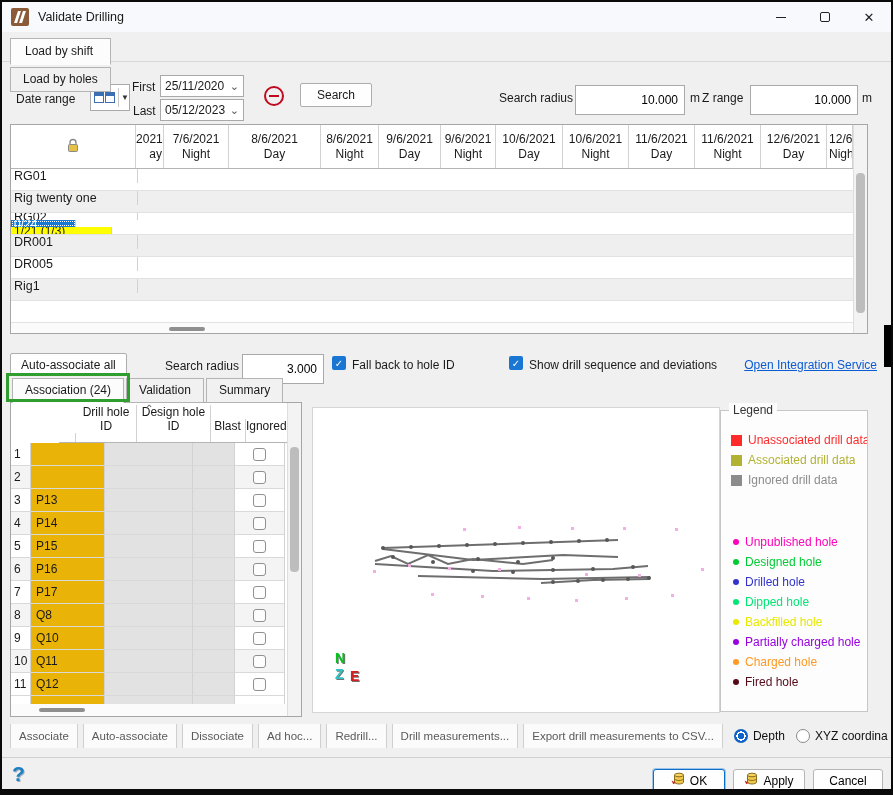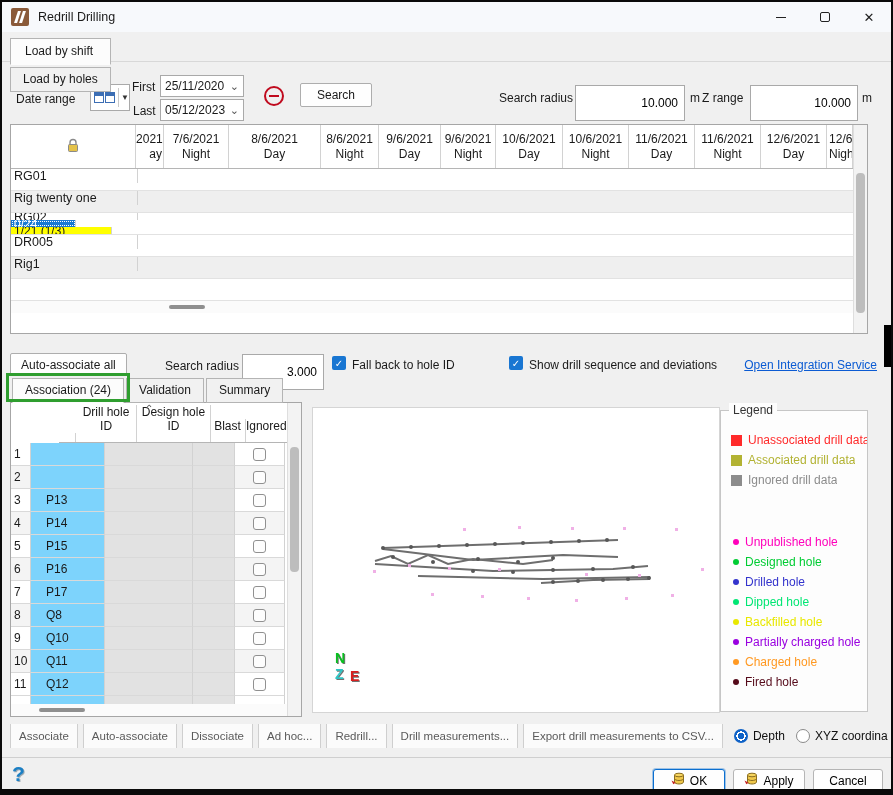--- a/index.html
+++ b/index.html
@@ -40,21 +40,21 @@
   .cal-arrow { font-size:8px; color:#333; }
   .datebox { position:absolute; width:84px; height:22px; background:#fff; border:1px solid #a9a9a9;
              display:flex; align-items:center; padding:0 4px; }
   .datebox .chev { margin-left:auto; color:#555; font-size:11px; line-height:10px; }
   .minus-ic { position:absolute; left:262px; top:84px; width:20px; height:20px; border-radius:50%;
               border:2.5px solid #c00a1e; }
   .minus-ic i { position:absolute; left:3px; right:3px; top:50%; height:2.5px; margin-top:-1.25px; background:#c00a1e; display:block; }
   .btn { background:#fefefe; border:1px solid #adadad; border-radius:2px; font-size:12px;
          font-family:"Liberation Sans",sans-serif; color:#1a1a1a; }
   .search-btn { position:absolute; left:298px; top:81px; width:72px; height:24px; }
-  .numbox { position:absolute; height:36px; background:#fff; border:1px solid #a9a9a9; text-align:right;
+  .numbox { position:absolute; height:30px; background:#fff; border:1px solid #a9a9a9; text-align:right;
             padding:0 6px; font-size:12px; font-family:"Liberation Sans",sans-serif; }
 
   
   .grid-wrap { position:absolute; left:8px; top:122px; width:858px; height:210px; background:#fff;
                border:1px solid #a6a6a6; display:flex; }
   .grid-main { width:844px; overflow:hidden; }
   .ghead-row { display:flex; height:44px; border-bottom:1px solid #b5b5b5; }
   .gname-h { width:127px; display:flex; align-items:center; justify-content:center; border-right:1px solid #d2d2d2; }
   .gcol { border-right:1px solid #d2d2d2; font-size:12px; display:flex; flex-direction:column;
           justify-content:center; text-align:center; overflow:hidden; white-space:nowrap; }
@@ -90,21 +90,21 @@
   .hole-wrap { position:absolute; left:8px; top:400px; width:292px; height:315px; background:#fff;
                border:1px solid #a6a6a6; display:flex; }
   .hole-main { width:276px; overflow:hidden; position:relative; }
   .collapse-ic { position:absolute; top:0px; left:134px; font-size:10px; color:#555; }
   .hhead { display:flex; height:40px; border-bottom:1px solid #b5b5b5; align-items:flex-end;margin-left:48px; }
   .hh { font-size:12px; text-align:center; padding-bottom:9px; border-right:1px solid #d2d2d2; }
   .hc { border-right:1px solid #d2d2d2; border-bottom:1px solid #d9d9d9; display:flex; align-items:center; }
   .hrow { display:flex; height:23px; background:#fff; }
   .hrow.alt .num, .hrow.alt .ign { background:#f4f4f4; }
   .num { width:20px; padding-left:3px; font-size:12px; }
-  .drill { width:74px; background:#7dd3fc; padding-left:15px; font-size:12px; }
+  .drill { width:74px; background:#eab308; padding-left:5px; font-size:12px; }
   .design { width:88px; background:#e2e2e2; }
   .blast { width:42px; background:#e2e2e2; }
   .ign { width:50px; justify-content:center; }
   .hcheck { width:13px; height:13px; border:1px solid #909090; border-radius:3px; background:#fdfdfd; }
   .hole-hscroll { position:absolute; bottom:0; left:0; right:0; height:12px; background:#fbfbfb; }
   .hole-hscroll .thumb { position:absolute; top:4px; left:28px; width:46px; height:4px; background:#8f8f8f; border-radius:2px; }
   .hole-vscroll { width:14px; background:#f3f3f3; border-left:1px solid #dedede; position:relative; }
   .hole-vscroll .thumb { position:absolute; left:2px; width:9px; top:44px; height:125px; background:#bdbdbd; border-radius:4px; }
 
   
@@ -153,21 +153,21 @@
 </head>
 <body>
 
 <div class="window">
 
   <div class="titlebar">
     <div class="appicon">
         <i></i>
         <i></i>
       </div>
-    <div class="title-text">Redrill Drilling</div>
+    <div class="title-text">Validate Drilling</div>
     <div class="win-controls">
       <div class="wbtn">
           <span class="min-glyph"></span>
         </div>
       <div class="wbtn">
           <span class="max-glyph"></span>
         </div>
       <div class="wbtn">
           <span class="close-glyph">✕</span>
         </div>
@@ -301,20 +301,35 @@
             <div class="gcell" style="width: 66px;"></div>
             <div class="gcell" style="width: 66px;"></div>
             <div class="gcell" style="width: 66px;"></div>
             <div class="gcell" style="width: 26px;"></div>
           </div>
           <div class="grow">
             <div class="gname">RG02</div>
             <div class="gcell" style="width: 28px; background: rgb(250, 130, 125);"></div>
             <div class="gcell sel" style="width: 65px; background: rgb(24, 121, 210); color: rgb(255, 255, 255);">0/24</div>
             <div class="gcell" style="width: 101px; background: rgb(255, 255, 0);">1/21 (1/3)</div>
+            <div class="gcell" style="width: 58px;"></div>
+            <div class="gcell" style="width: 62px;"></div>
+            <div class="gcell" style="width: 55px;"></div>
+            <div class="gcell" style="width: 67px;"></div>
+            <div class="gcell" style="width: 66px;"></div>
+            <div class="gcell" style="width: 66px;"></div>
+            <div class="gcell" style="width: 66px;"></div>
+            <div class="gcell" style="width: 66px;"></div>
+            <div class="gcell" style="width: 26px;"></div>
+          </div>
+          <div class="grow stripe">
+            <div class="gname">DR001</div>
+            <div class="gcell" style="width: 28px;"></div>
+            <div class="gcell" style="width: 65px;"></div>
+            <div class="gcell" style="width: 92px;"></div>
             <div class="gcell" style="width: 58px;"></div>
             <div class="gcell" style="width: 62px;"></div>
             <div class="gcell" style="width: 55px;"></div>
             <div class="gcell" style="width: 67px;"></div>
             <div class="gcell" style="width: 66px;"></div>
             <div class="gcell" style="width: 66px;"></div>
             <div class="gcell" style="width: 66px;"></div>
             <div class="gcell" style="width: 66px;"></div>
             <div class="gcell" style="width: 26px;"></div>
           </div>

